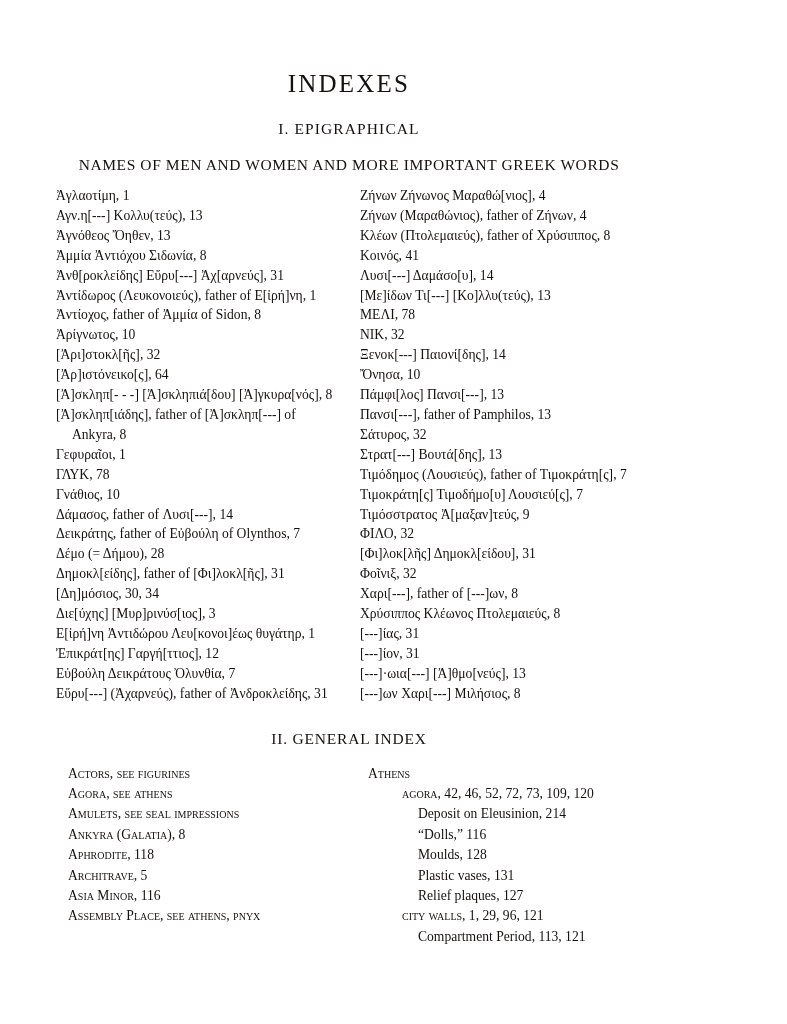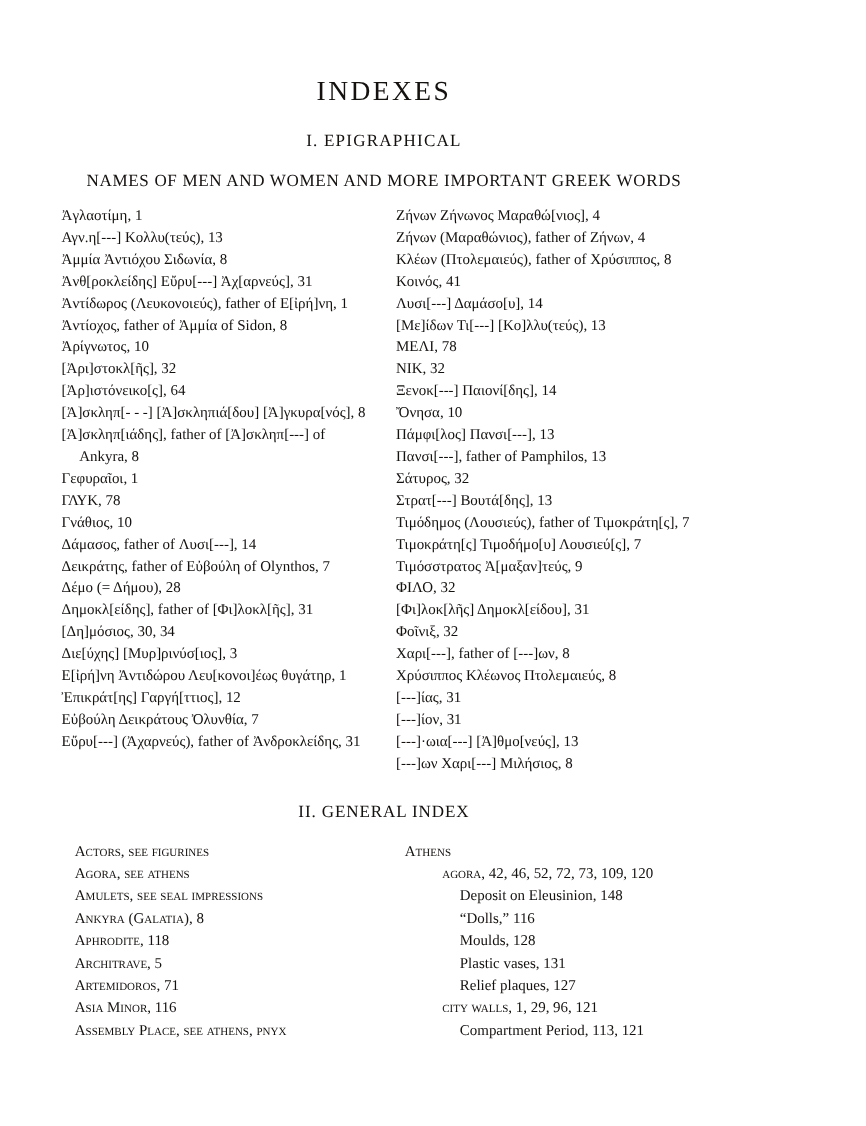--- a/index.html
+++ b/index.html
@@ -105,20 +105,21 @@
 
   <div class="section-heading">I.  EPIGRAPHICAL</div>
 
   <div class="subsection-heading">NAMES OF MEN AND WOMEN AND MORE IMPORTANT GREEK WORDS</div>
 
   <div class="two-col">
     <div class="col">
       <ul class="idx-list" id="epi-left">
           <li>Ἀγλαοτίμη, 1</li>
           <li>Αγν.η[---] Κολλυ(τεύς), 13</li>
+          <li>Ἀγνόθεος Ὄηθεν, 13</li>
           <li>Ἀμμία Ἀντιόχου Σιδωνία, 8</li>
           <li>Ἀνθ[ροκλείδης] Εὔρυ[---] Ἀχ[αρνεύς], 31</li>
           <li>Ἀντίδωρος (Λευκονοιεύς), father of Ε[ἰρή]νη, 1</li>
           <li>Ἀντίοχος, father of Ἀμμία of Sidon, 8</li>
           <li>Ἀρίγνωτος, 10</li>
           <li>[Ἀρι]στοκλ[ῆς], 32</li>
           <li>[Ἀρ]ιστόνεικο[ς], 64</li>
           <li>[Ἀ]σκληπ[- - -]  [Ἀ]σκληπιά[δου]  [Ἀ]γκυρα[νός], 8</li>
           <li>[Ἀ]σκληπ[ιάδης], father of [Ἀ]σκληπ[---] of Ankyra, 8</li>
           <li>Γεφυραῖοι, 1</li>
@@ -172,30 +173,29 @@
 
   <div class="two-col">
     <div class="col gen-col-left">
       <ul class="gen-list" id="gen-left">
           <li class="lvl0 sc">Actors, see figurines</li>
           <li class="lvl0 sc">Agora, see athens</li>
           <li class="lvl0 sc">Amulets, see seal impressions</li>
           <li class="lvl0 sc">Ankyra (Galatia), 8</li>
           <li class="lvl0 sc">Aphrodite, 118</li>
           <li class="lvl0 sc">Architrave, 5</li>
-          <li class="lvl0 sc">Artemidoros, 71</li>
           <li class="lvl0 sc">Asia Minor, 116</li>
           <li class="lvl0 sc">Assembly Place, see athens, pnyx</li>
         </ul>
     </div>
     <div class="col gen-col-right">
       <ul class="gen-list" id="gen-right">
           <li class="lvl0 sc">Athens</li>
           <li class="lvl1 sc">agora, 42, 46, 52, 72, 73, 109, 120</li>
-          <li class="lvl2">Deposit on Eleusinion, 148</li>
+          <li class="lvl2">Deposit on Eleusinion, 214</li>
           <li class="lvl2">“Dolls,” 116</li>
           <li class="lvl2">Moulds, 128</li>
           <li class="lvl2">Plastic vases, 131</li>
           <li class="lvl2">Relief plaques, 127</li>
           <li class="lvl1 sc">city walls, 1, 29, 96, 121</li>
           <li class="lvl2">Compartment Period, 113, 121</li>
         </ul>
     </div>
   </div>
 

